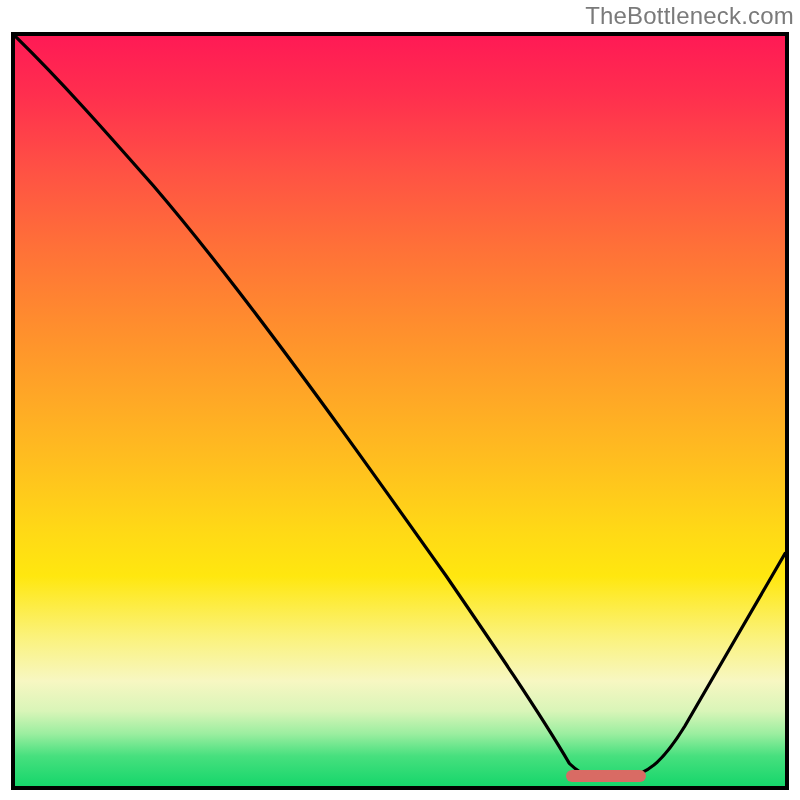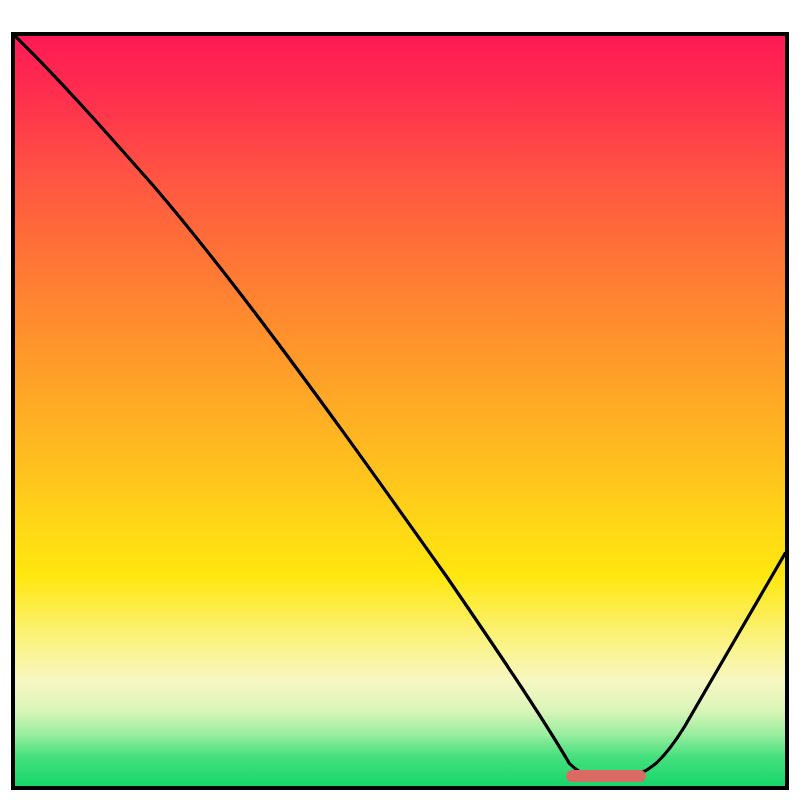--- a/index.html
+++ b/index.html
@@ -73,20 +73,21 @@
     height: 1.6%;
     background: #d96b64;
     border-radius: 6px;
   }
 </style>
 </head>
 <body>
 
 <div class="stage">
 
+  <div class="watermark">TheBottleneck.com</div>
 
   <div class="plot-frame">
 
     <div class="heat"></div>
 
     <svg class="curve" viewBox="0 0 1000 1000" preserveAspectRatio="none">
       <path d="M 0 0
                C 60 60, 120 130, 180 200
                C 230 260, 260 300, 290 340
                C 380 460, 470 590, 560 720

